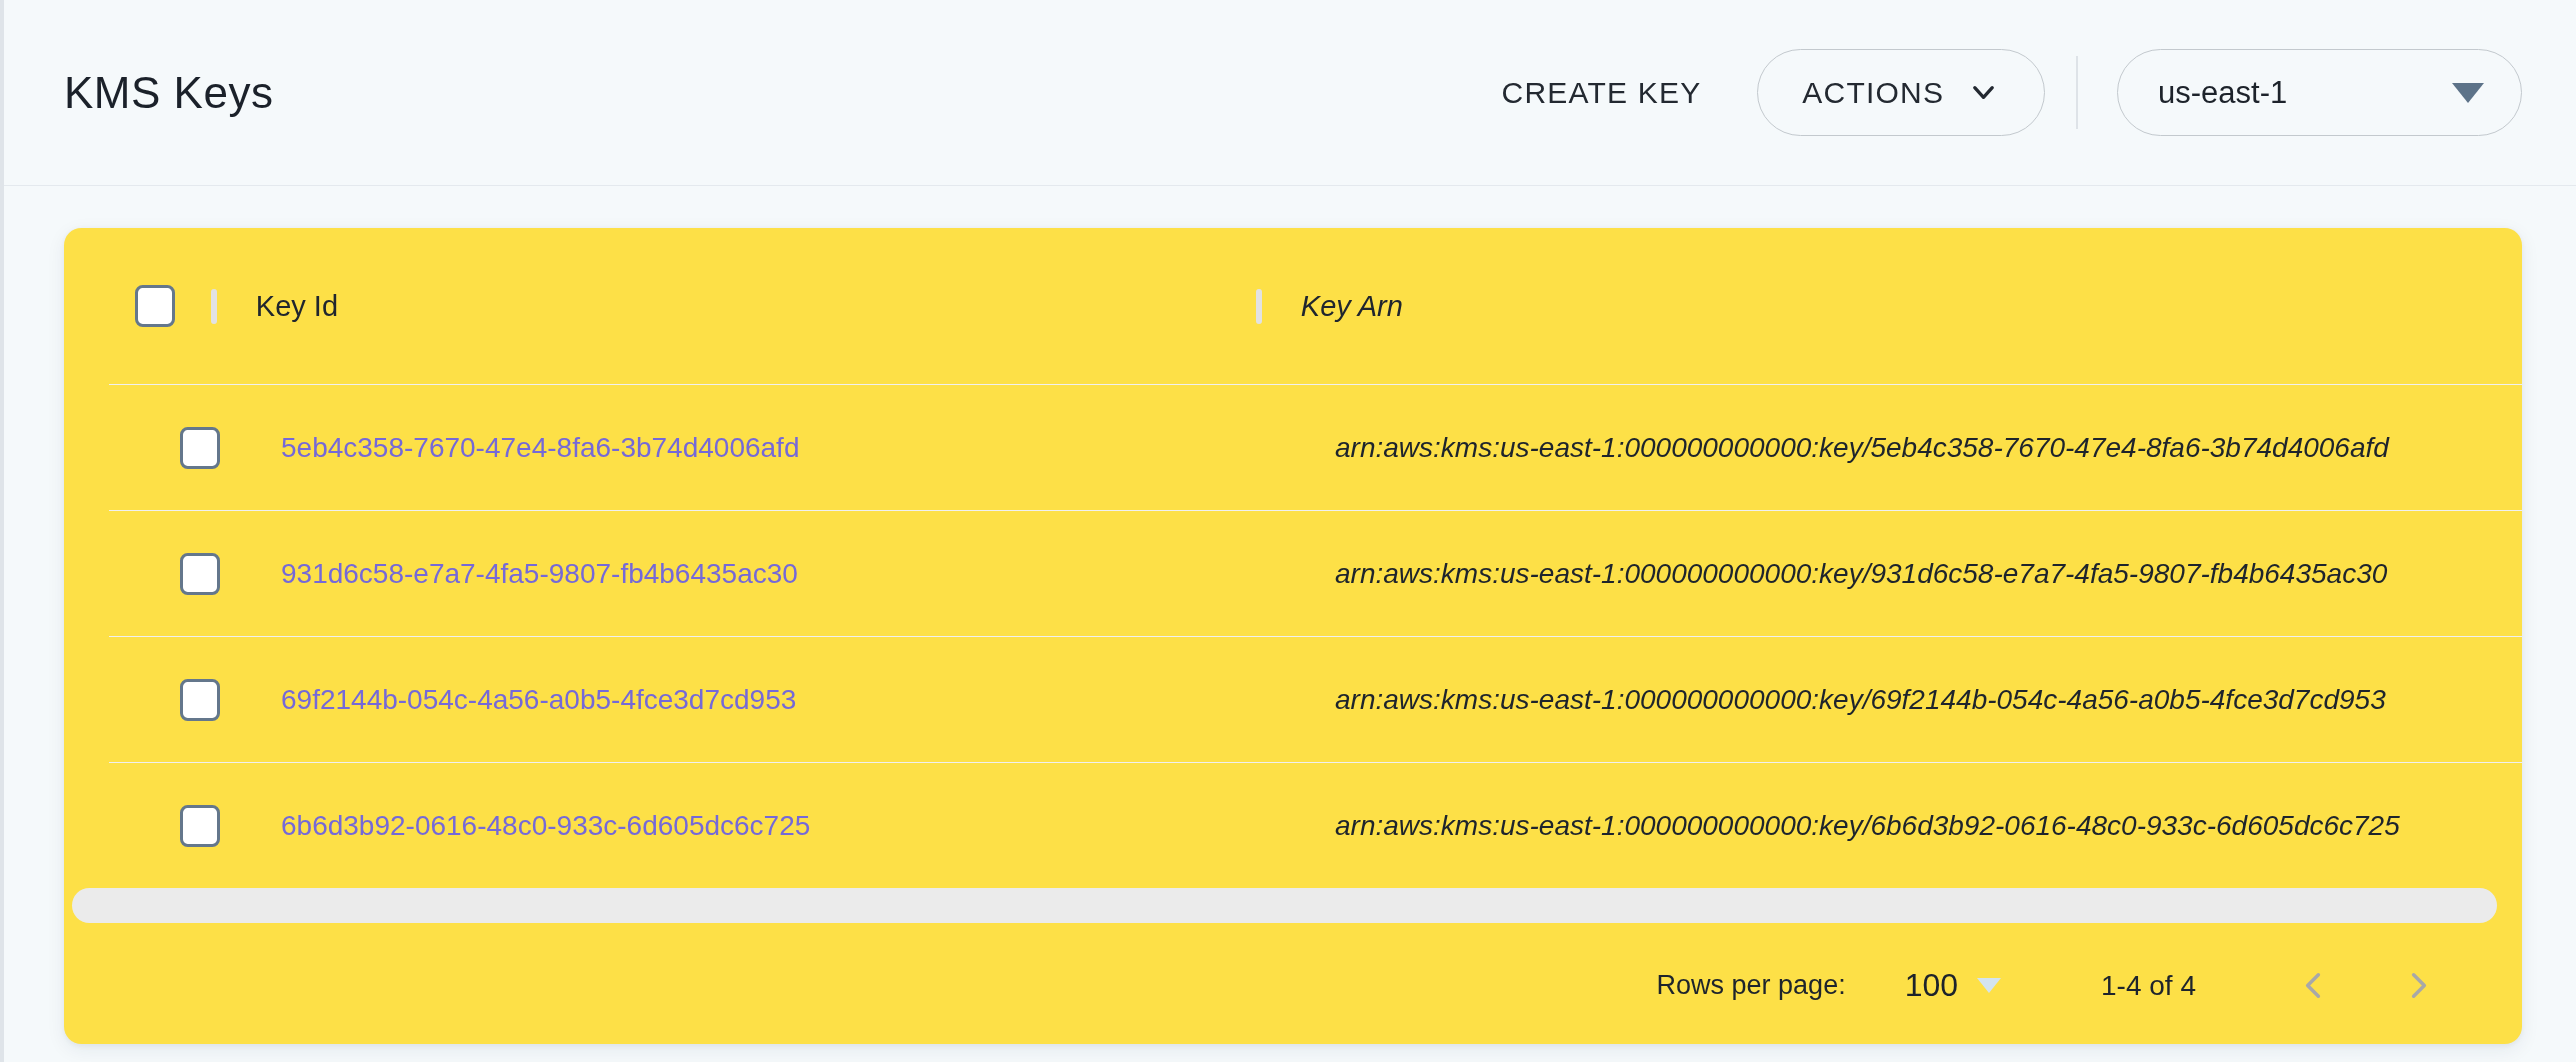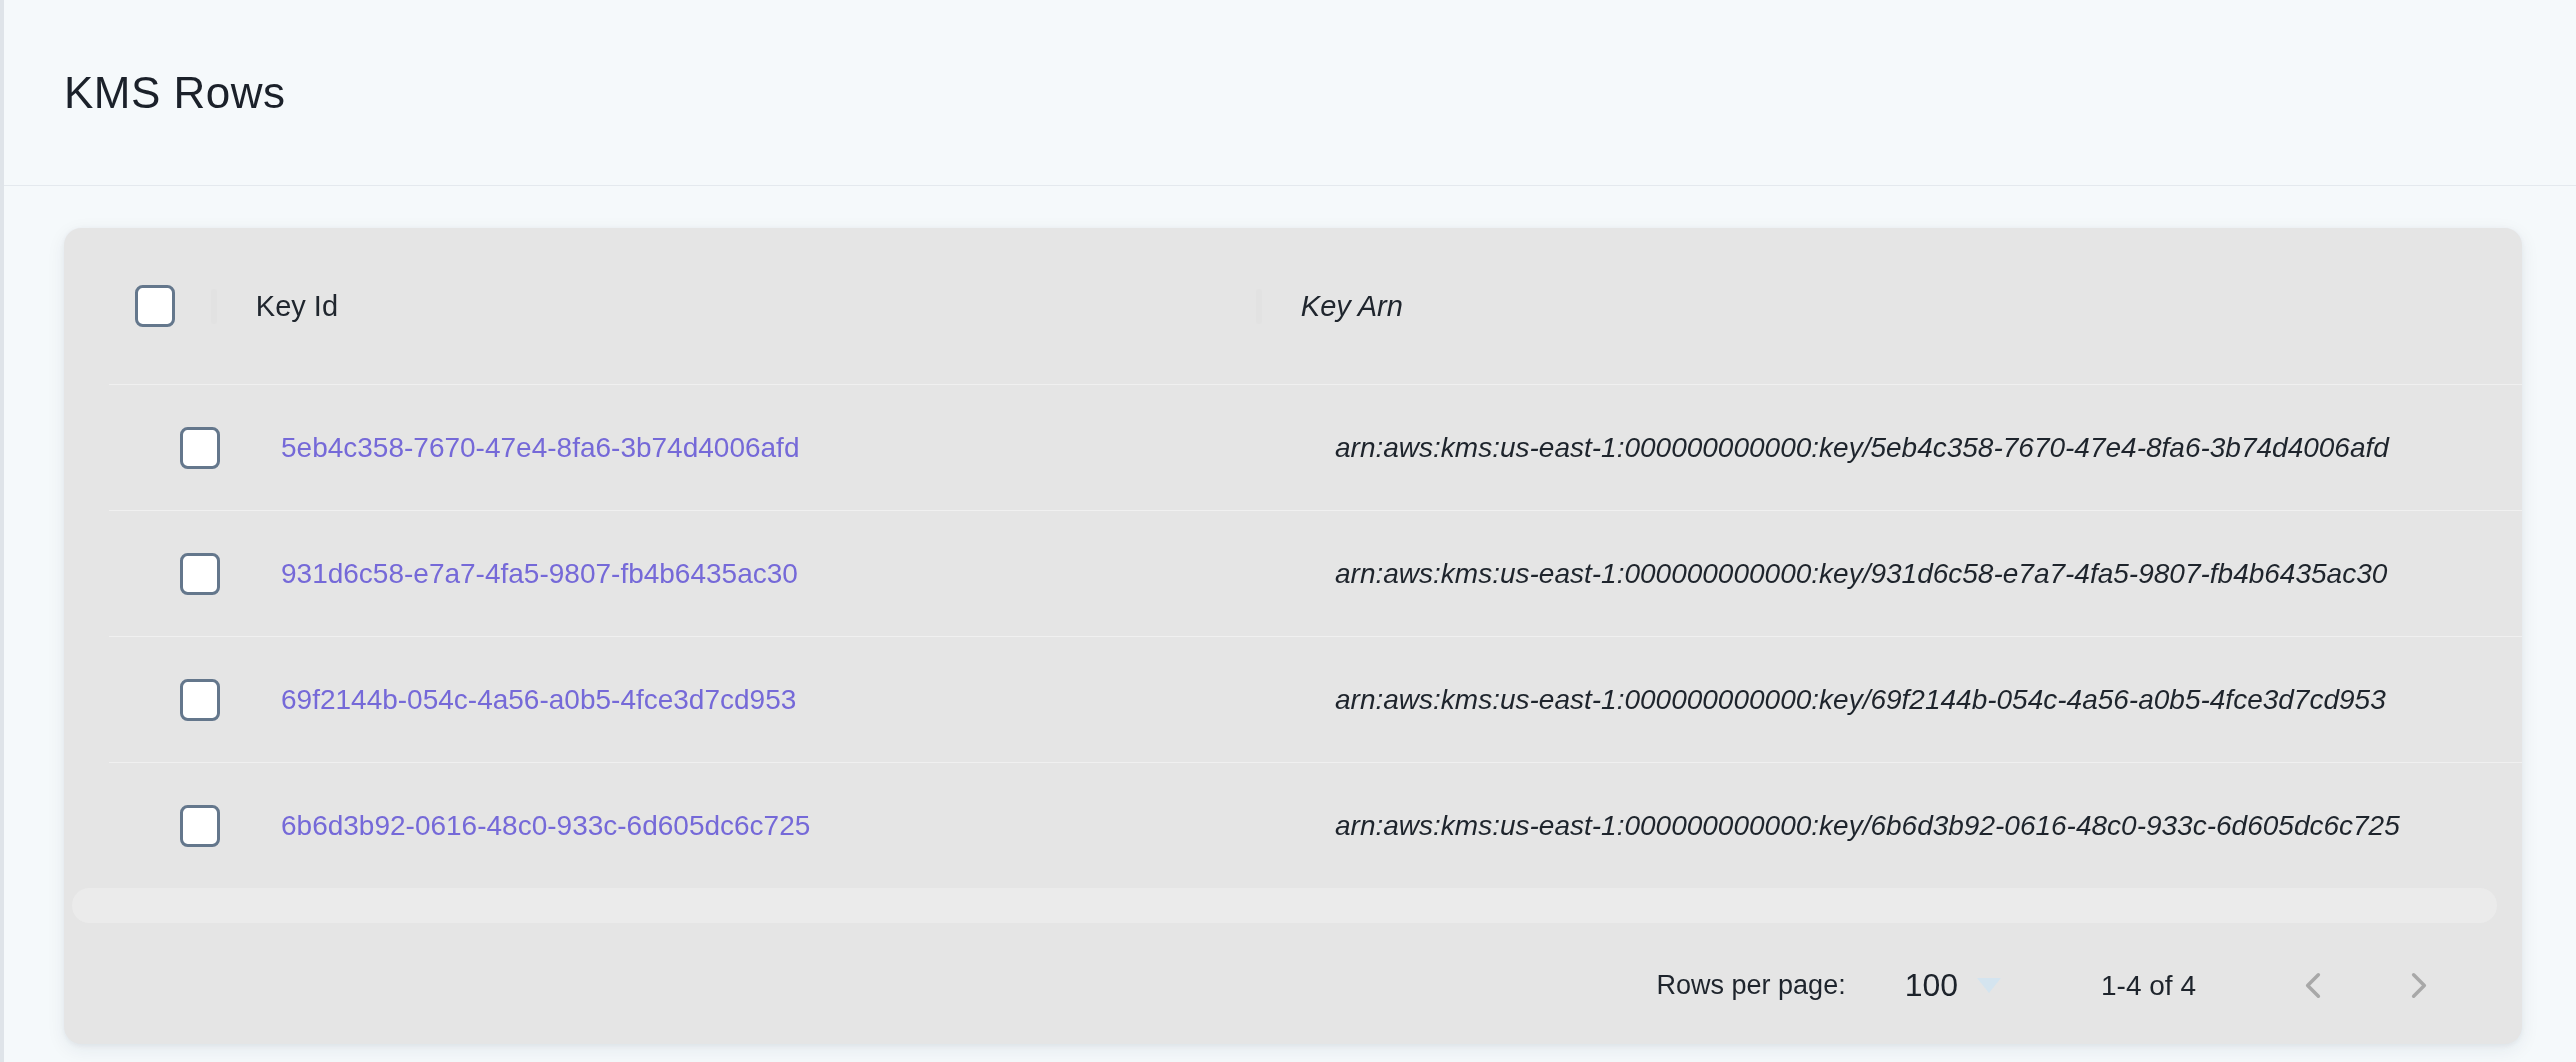--- a/index.html
+++ b/index.html
@@ -52,21 +52,21 @@
     margin-left:auto;
     width:0; height:0;
     border-left:16.4px solid transparent;
     border-right:16.4px solid transparent;
     border-top:20px solid #5d7389;
   }
   
   .card {
     position:absolute; left:64px; top:228px;
     width:2458px; height:816px;
-    background:#e5e5e5; border-radius:17.4px;
+    background:#fde047; border-radius:17.4px;
     box-shadow:0 1.9px 4.8px rgba(25,45,65,0.05), 0 5.8px 19px rgba(25,45,65,0.07);
   }
   .trow { display:flex; align-items:center; }
   .thead-row { height:156px; }
   .tdata-row { height:126px; border-top:1.9px solid #f0f0f0;margin-left:45px; }
   .cell-check { width:147px; padding-left:71px; flex:none; display:flex; align-items:center; }
   .checkbox {
     width:40px; height:42px;
     border:3.9px solid #64778c; border-radius:7.7px;
     background:#fff; cursor:pointer;
@@ -108,21 +108,37 @@
   .page-btn.prev { margin-left:98px; }
   .page-btn.next { margin-left:66px; }
   .page-btn svg { display:block; }
 </style>
 </head>
 <body>
 
 <div class="left-edge"></div>
 
 <div class="topbar">
-  <div class="page-title">KMS Rows</div>
+  <div class="page-title">KMS Keys</div>
+  <div class="topbar-right">
+    <button class="create-btn">CREATE KEY</button>
+    <button class="actions-btn">
+      <span>ACTIONS</span>
+      <span>
+        <svg width="33" height="33" viewBox="0 0 34 34">
+          <polyline points="8,12 17,22 26,12" fill="none" stroke="#232931" stroke-width="3.4" stroke-linecap="round" stroke-linejoin="round"></polyline>
+        </svg>
+      </span>
+    </button>
+    <div class="vdivider"></div>
+    <div class="region-select">
+      <span>us-east-1</span>
+      <span class="region-caret"></span>
+    </div>
+  </div>
 </div>
 
 <div class="card">
 
   <div class="trow thead-row">
     <div class="cell-check">
       <div class="checkbox"></div>
     </div>
     <div class="cell-col1">
       <div class="resize-handle"></div>

